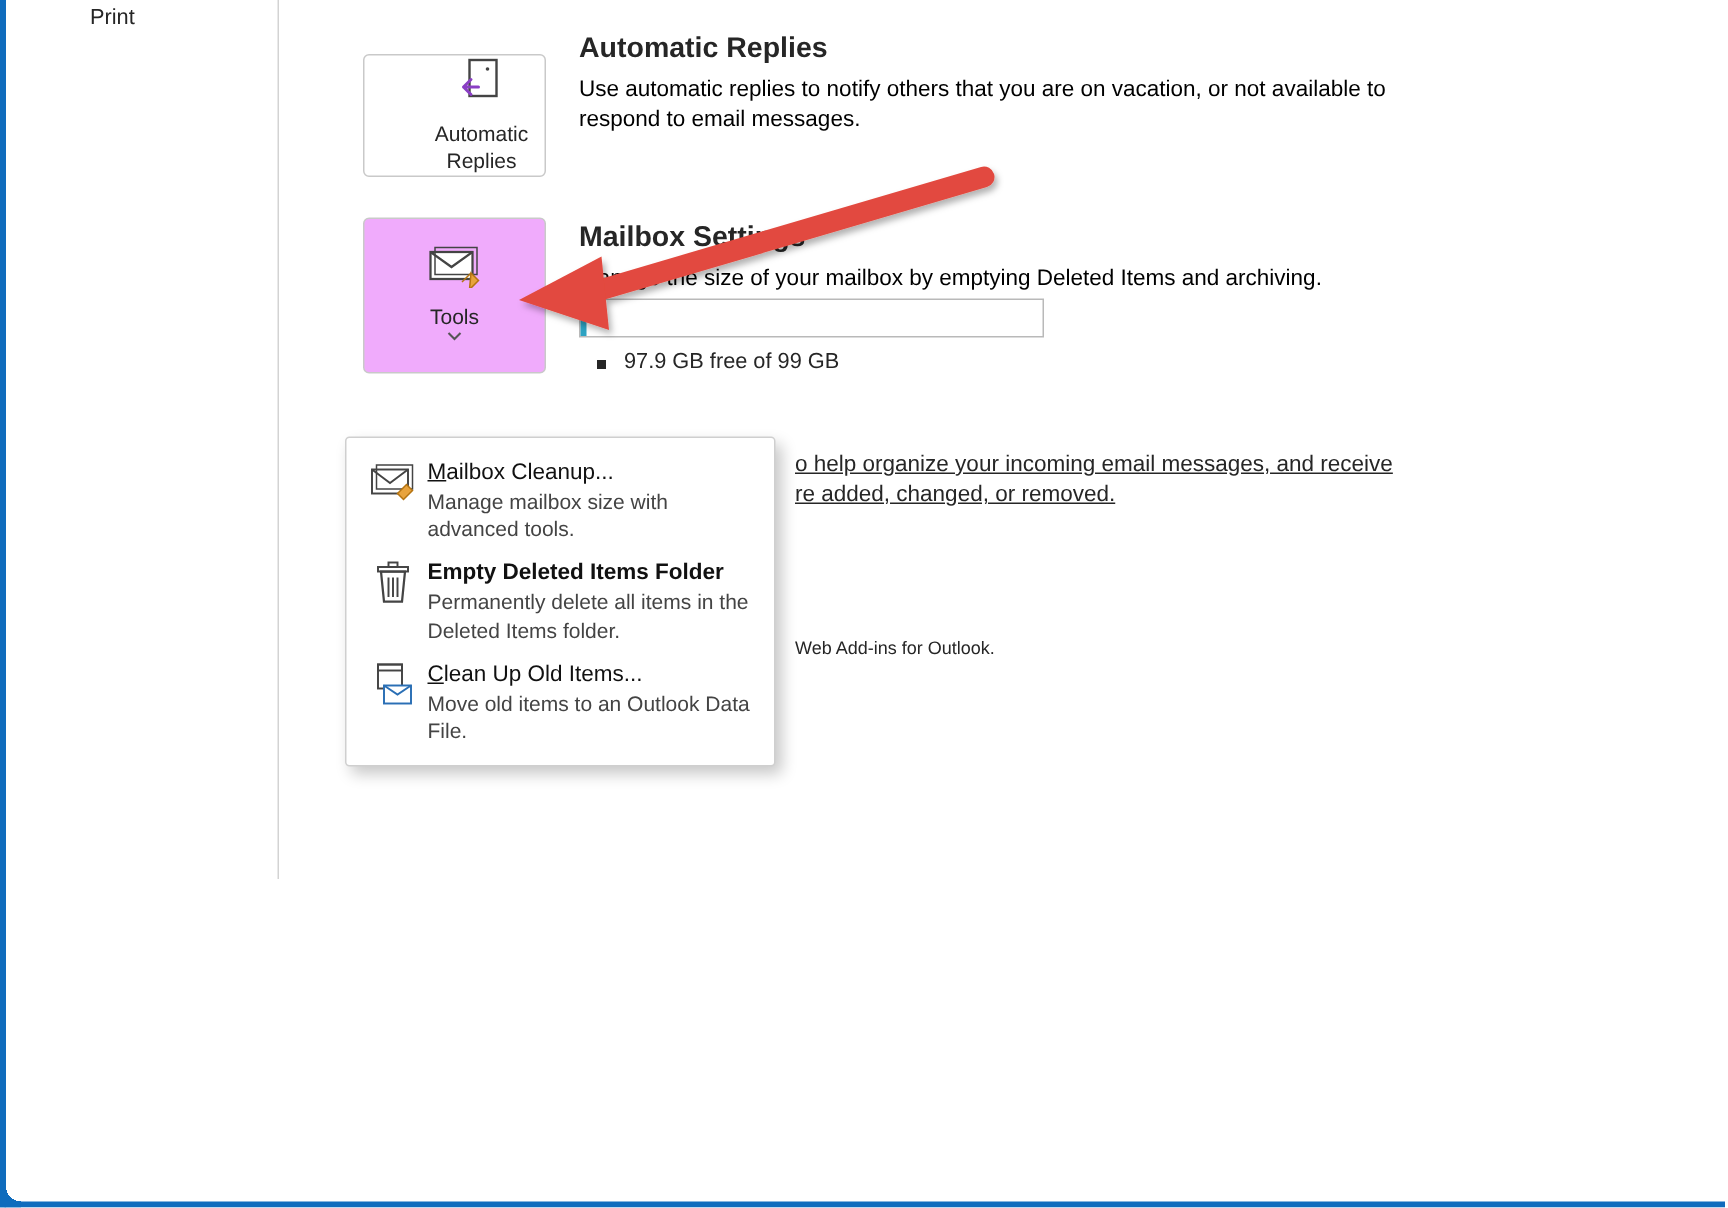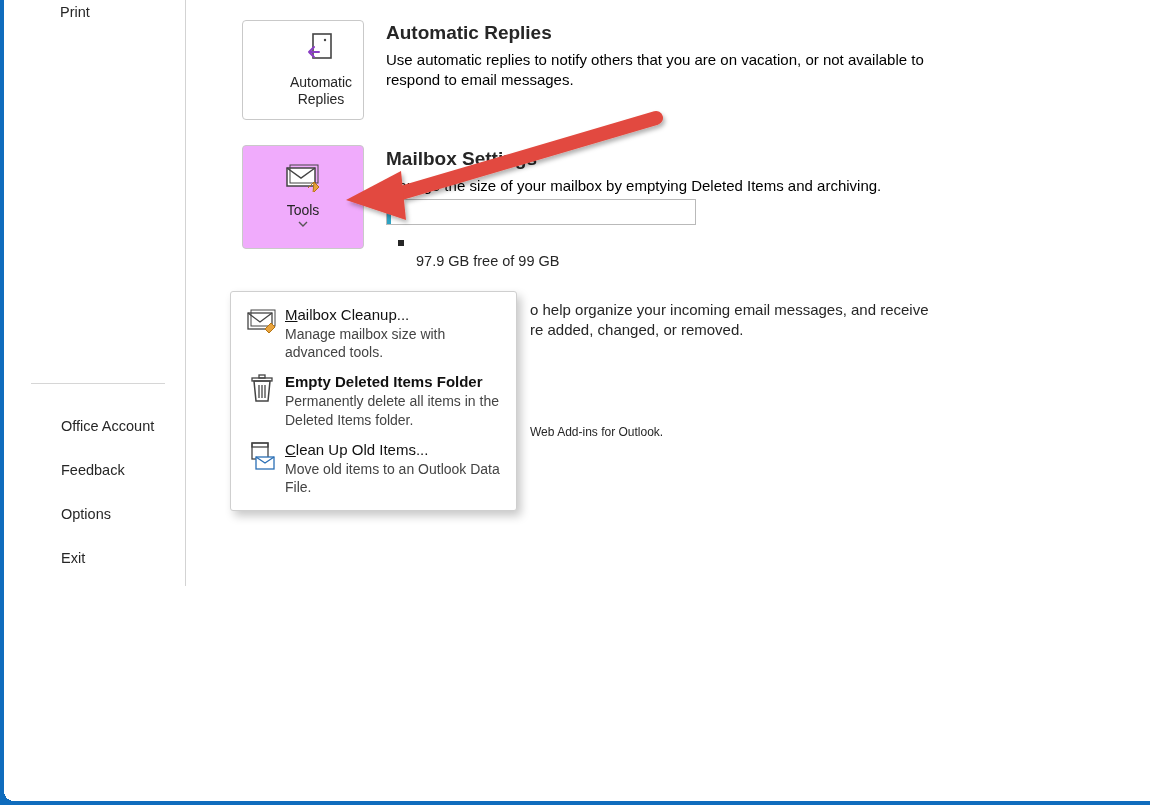--- a/index.html
+++ b/index.html
@@ -75,21 +75,20 @@
   }
   .progress-fill {
     position:absolute; left:0; top:0; bottom:0;
     width: 4px;
     background: #2da3c3;
   }
 
   .storage-line {
     position:absolute;
     font-size: 14.5px;
-    margin-top: 20px;
   }
   .storage-bullet {
     position:absolute;
     width:6px; height:6px; background:#262626;
   }
 
   
   .popup {
     position: absolute;
     width: 287px;
@@ -138,31 +137,25 @@
       radial-gradient(circle at 14px 0px, transparent 10px, #0f6cbd 10px);
   }
 </style>
 </head>
 <body>
 
 <div class="sidebar">
   <div class="sidebar-top">
     <div class="sidebar-link">Print</div>
   </div>
-  <div class="sidebar-bottom">
-    <div class="sidebar-link">Office Account</div>
-    <div class="sidebar-link">Feedback</div>
-    <div class="sidebar-link">Options</div>
-    <div class="sidebar-link">Exit</div>
-  </div>
 </div>
 
 <div class="content">
 
-  <div class="card" style="left:56px; top:20px; height:100px;padding-left:36px;">
+  <div class="card" style="left:56px; top:36px; height:82px;padding-left:36px;">
     <span>
       <svg width="36" height="32" viewBox="0 0 36 32">
         <rect x="10" y="2" width="18" height="24" fill="none" stroke="#444" stroke-width="1.6"></rect>
         <circle cx="22" cy="8" r="1.2" fill="#444"></circle>
         <path d="M16 20 L6 20 M6 20 L11 15 M6 20 L11 25" fill="none" stroke="#8a3fc4" stroke-width="2" stroke-linecap="round" stroke-linejoin="round"></path>
       </svg>
     </span>
     <div class="label" style="white-space:pre-line;">Automatic
 Replies</div>
   </div>
@@ -193,21 +186,21 @@
     <div class="section-title">Mailbox Settings</div>
     <div class="section-desc">Manage the size of your mailbox by emptying Deleted Items and archiving.</div>
   </div>
 
   <div class="progress" style="left:200px; top:199px;">
     <div class="progress-fill"></div>
   </div>
   <div class="storage-bullet" style="left:212px; top:240px;"></div>
   <div class="storage-line" style="left:230px; top:233px;">97.9 GB free of 99 GB</div>
 
-  <div style="position:absolute; left:344px; top:300px; font-size:15px; line-height:1.35; width:430px;">
+  <div style="position:absolute; left:344px; top:300px; font-size:15px; line-height:1.35; width:430px;text-decoration:underline;">
     <div>o help organize your incoming email messages, and receive</div>
     <div>re added, changed, or removed.</div>
   </div>
 
   <div style="position:absolute; left:344px; top:425px; font-size:12px;">
     <span>Web Add-ins for Outlook.</span>
   </div>
 
   <div style="position:absolute; left:56px; top:480px; width:122px; height:18px; border:1px solid #c9c9c9; border-top:none; border-bottom-left-radius:4px; border-bottom-right-radius:4px;"></div>
 

